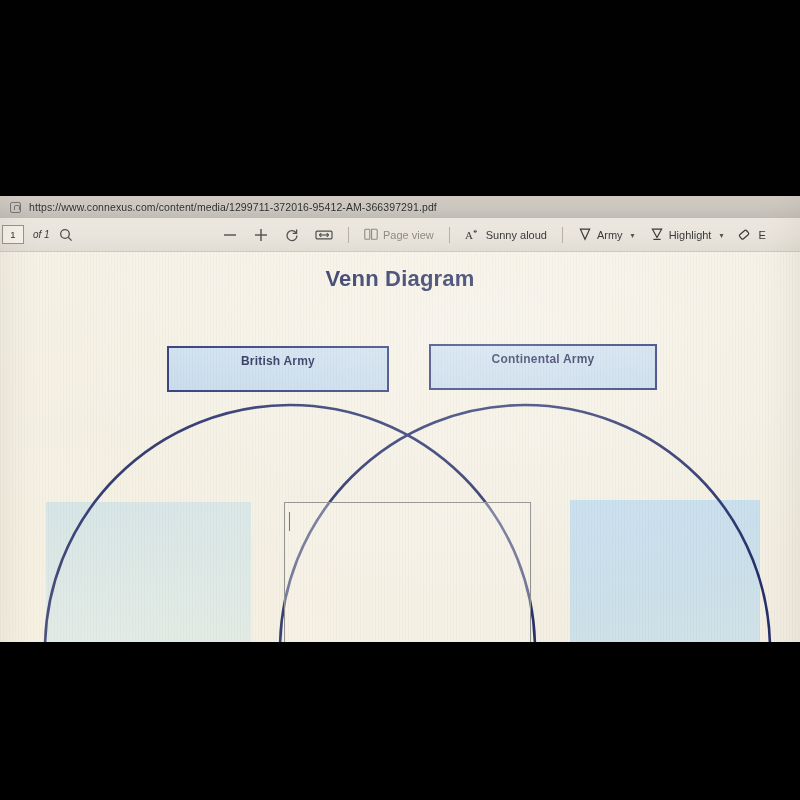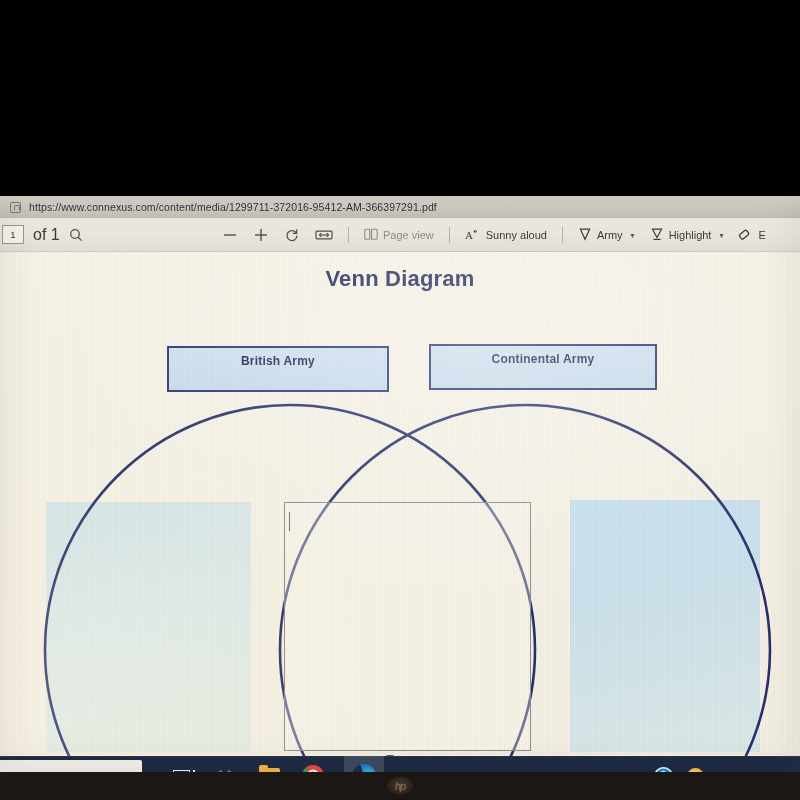--- a/index.html
+++ b/index.html
@@ -5,21 +5,21 @@
   * { margin:0; padding:0; box-sizing:border-box; }
   html,body {
     width:800px; height:800px; overflow:hidden;
     background:#000;
     font-family:"Liberation Sans", sans-serif;
   }
 
   
   #photo {
     position:relative;
-    width:800px; height:800px;
+    width:800px; height:642px;
     background:#050505;
     overflow:hidden;
   }
 
   
   .bezel-top {
     position:absolute; left:0; top:0; width:800px; height:196px;
     background:#010101;
   }
   .bezel-bottom {
@@ -71,21 +71,21 @@
     position:absolute; left:0; top:22px; width:800px; height:34px;
     background:linear-gradient(#efeae1 0%, #eae5dc 50%, #e2ddd4 100%);
     border-bottom:1px solid #cfc9bf;
     display:flex; align-items:center;
   }
   .tb-left { display:flex; align-items:center; padding-left:2px; gap:9px; }
   .page-box {
     width:22px; height:19px; border:1px solid #9a948c; background:#f6f2ea;
     font-size:9.5px; color:#333; display:flex; align-items:center; justify-content:center;
   }
-  .of-txt { font-size:16px; color:#3a3a3a; }
+  .of-txt { font-size:10px; color:#3a3a3a;font-style:italic; }
   .tb-icon {
     display:flex; align-items:center; justify-content:center;
     color:#3b3b3b; opacity:.88;
   }
   .tb-center {
     position:absolute; left:222px; top:0; height:34px;
     display:flex; align-items:center; gap:15px;text-align:center;
   }
   .tb-sep { width:1px; height:16px; background:#b6b0a7; }
   .tb-btn {

